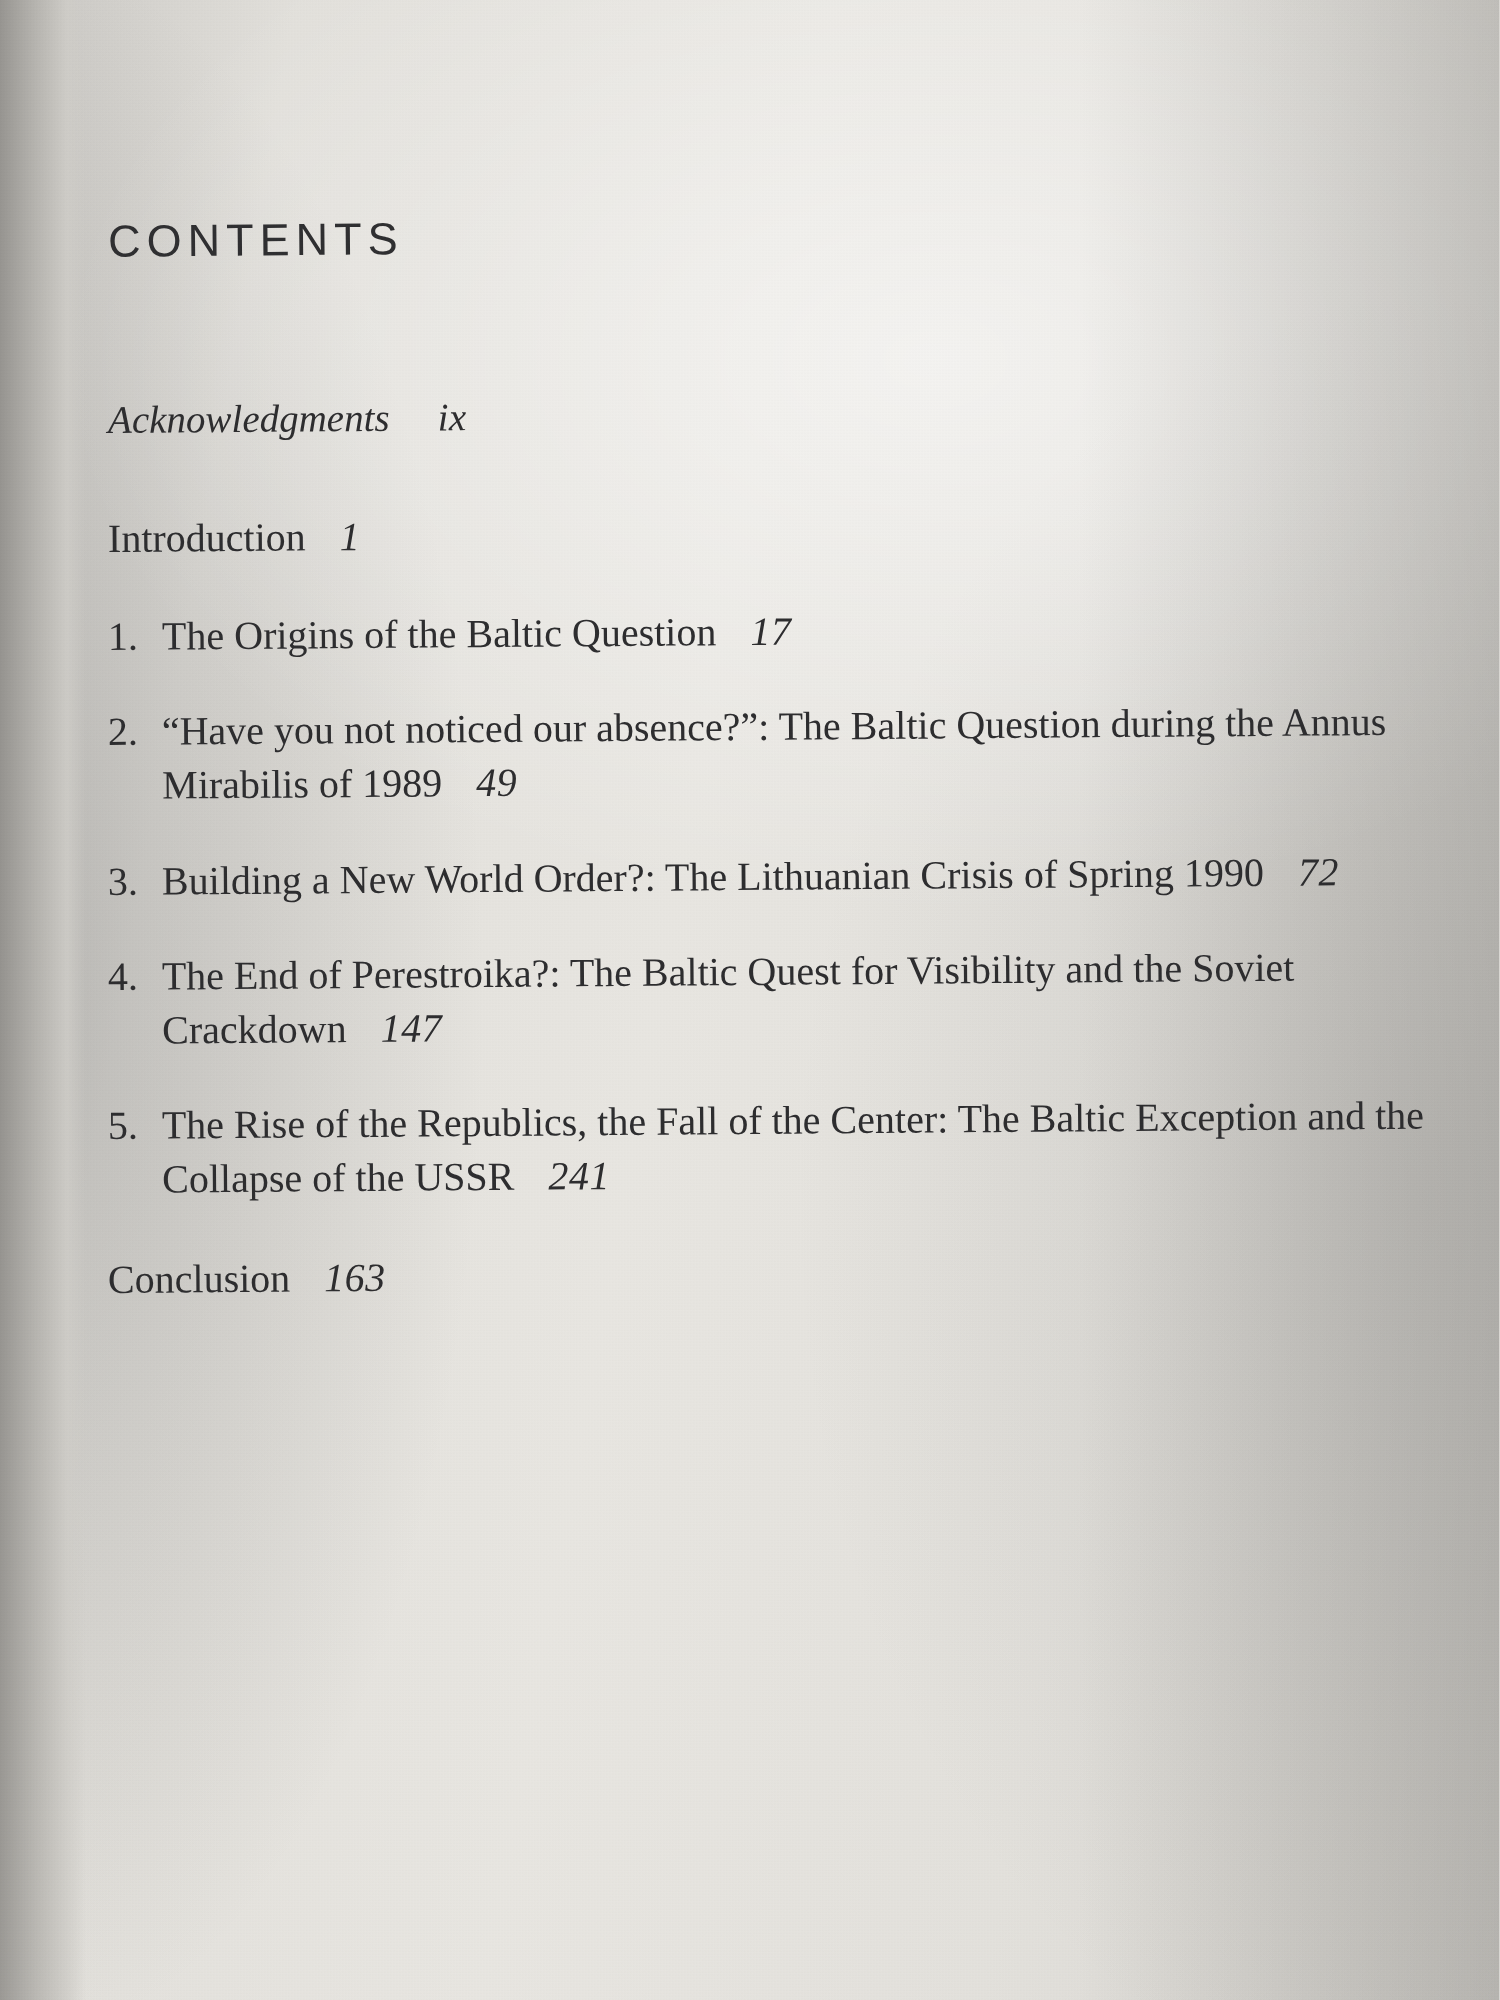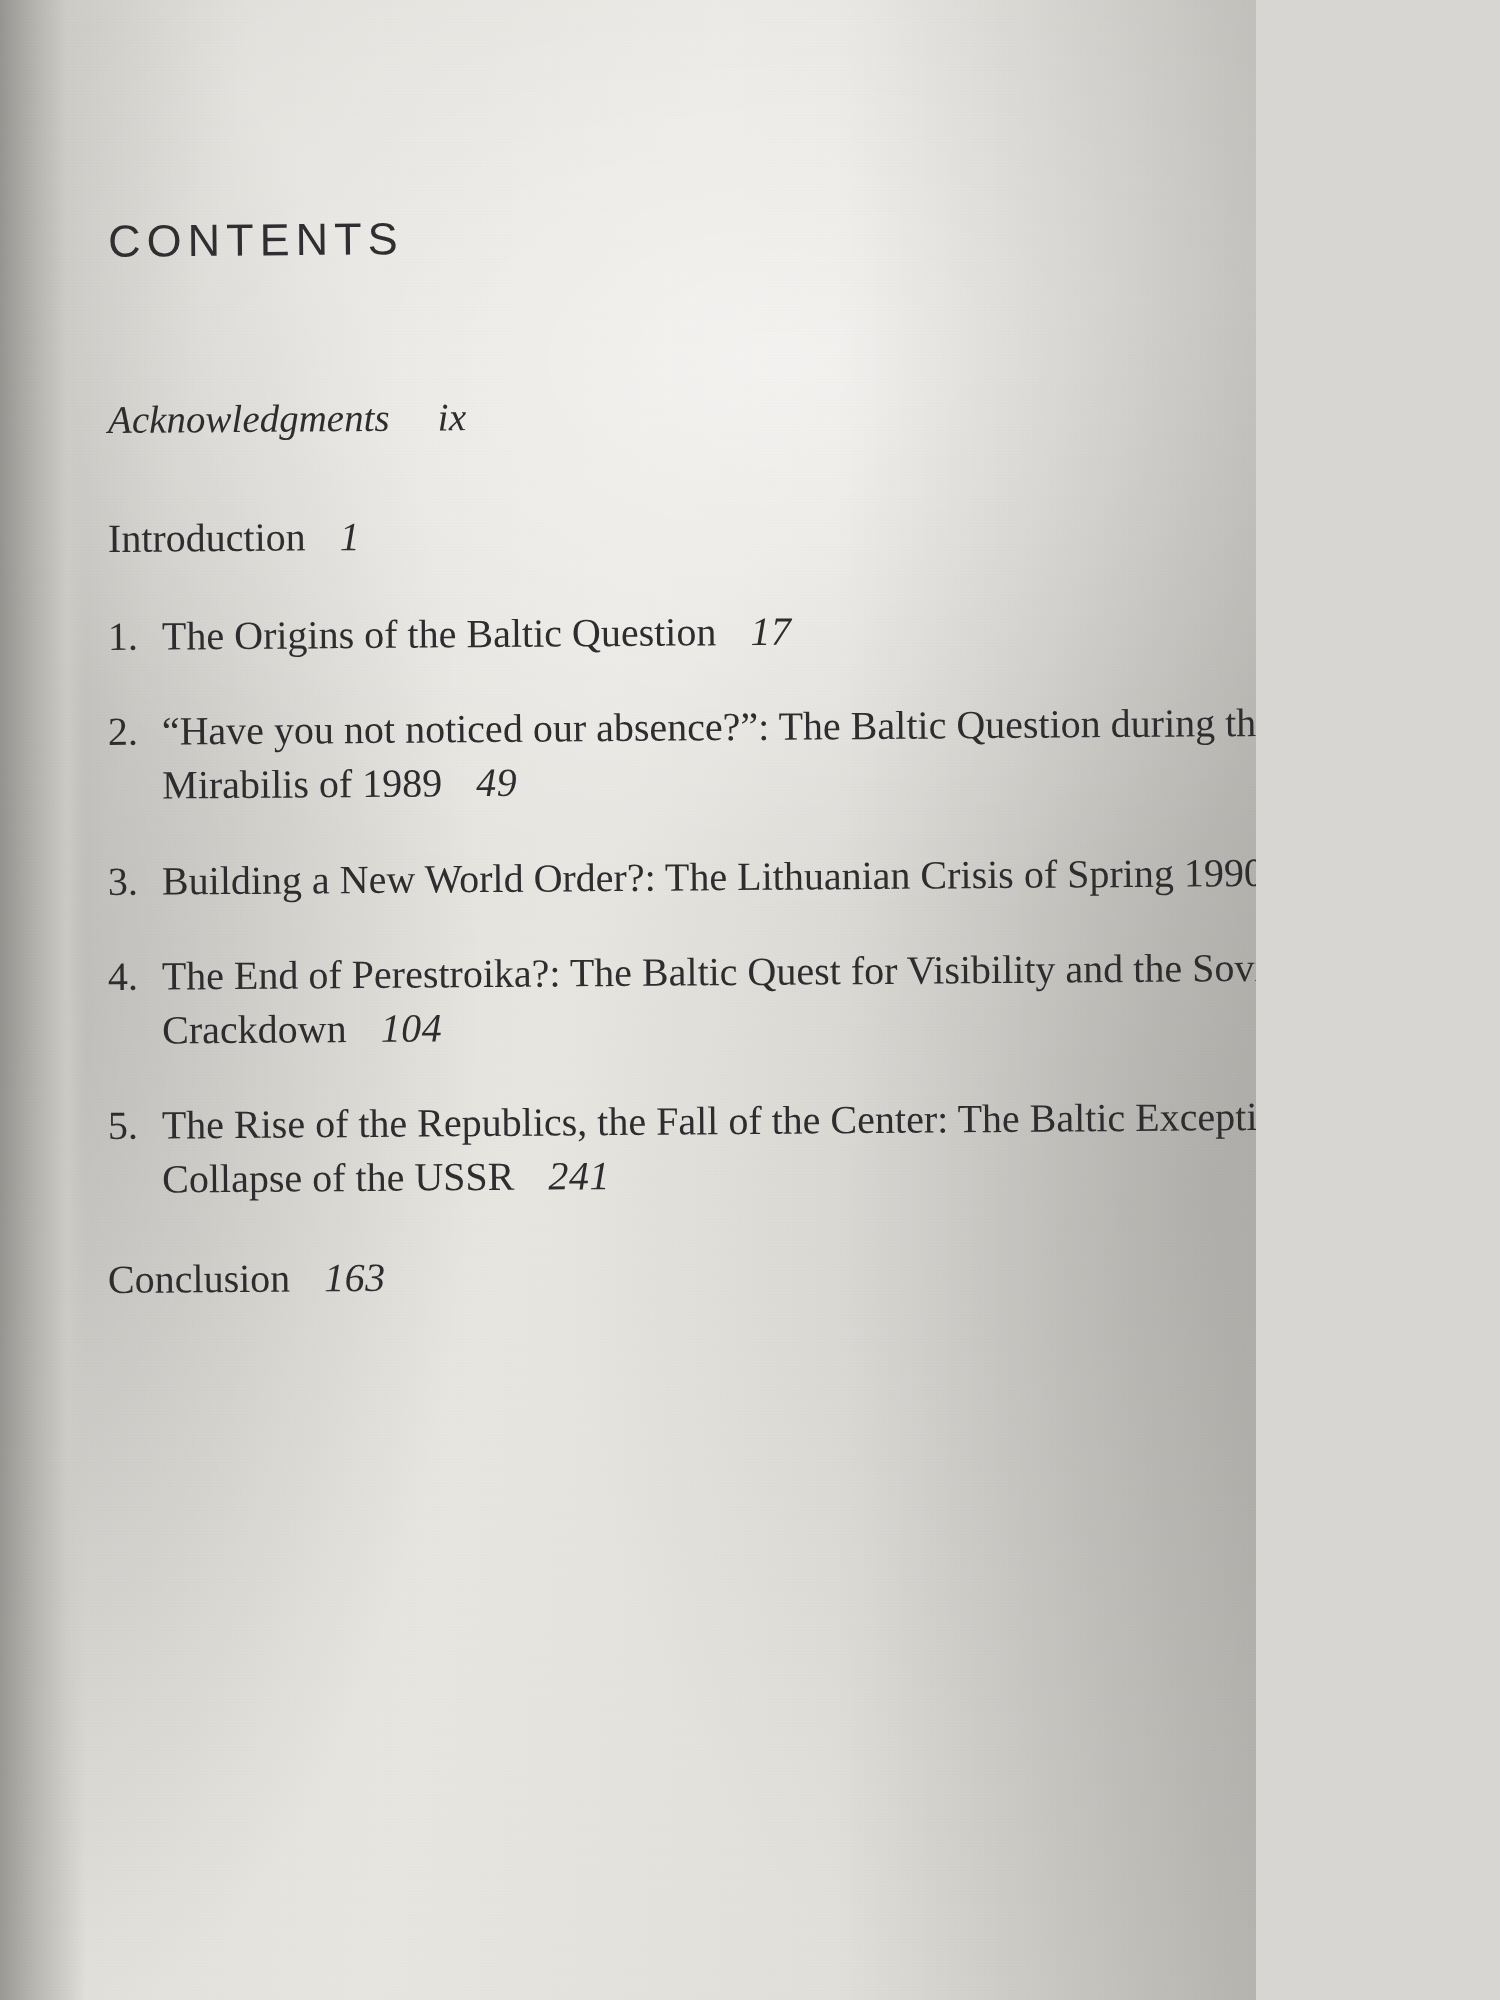--- a/index.html
+++ b/index.html
@@ -10,21 +10,21 @@
     width: 1500px;
     height: 2000px;
     background: #d8d6d2;
     font-family: "Liberation Serif", serif;
     overflow: hidden;
   }
 
   
   .photo {
     position: relative;
-    width: 1256px;
+    width: 1499px;
     height: 2000px;
     overflow: hidden;
     background:
       
       radial-gradient(ellipse 1400px 900px at 62% 18%, rgba(255,255,255,0.55) 0%, rgba(255,255,255,0.0) 62%),
       radial-gradient(ellipse 900px 1300px at 95% 60%, rgba(120,120,120,0.20) 0%, rgba(120,120,120,0.0) 70%),
       radial-gradient(ellipse 700px 1600px at 2% 50%, rgba(90,90,90,0.28) 0%, rgba(90,90,90,0.0) 65%),
       linear-gradient(100deg, #c9c7c3 0%, #e2e0db 16%, #e8e6e1 45%, #e3e1dc 72%, #d5d3ce 100%);
   }
   
@@ -157,21 +157,21 @@
 
     <div class="entry numbered">
       <span class="num">2.</span><span class="ttl">“Have you not noticed our absence?”: The Baltic Question during the Annus Mirabilis of 1989</span><span class="pg">49</span>
     </div>
 
     <div class="entry numbered">
       <span class="num">3.</span><span class="ttl">Building a New World Order?: The Lithuanian Crisis of Spring 1990</span><span class="pg">72</span>
     </div>
 
     <div class="entry numbered">
-      <span class="num">4.</span><span class="ttl">The End of Perestroika?: The Baltic Quest for Visibility and the Soviet Crackdown</span><span class="pg">104</span>
+      <span class="num">4.</span><span class="ttl">The End of Perestroika?: The Baltic Quest for Visibility and the Soviet Crackdown</span><span class="pg">147</span>
     </div>
 
     <div class="entry numbered">
       <span class="num">5.</span><span class="ttl">The Rise of the Republics, the Fall of the Center: The Baltic Exception and the Collapse of the USSR</span><span class="pg">241</span>
     </div>
 
     <div class="entry conclusion">
       <span class="ttl">Conclusion</span><span class="pg">163</span>
     </div>
 

